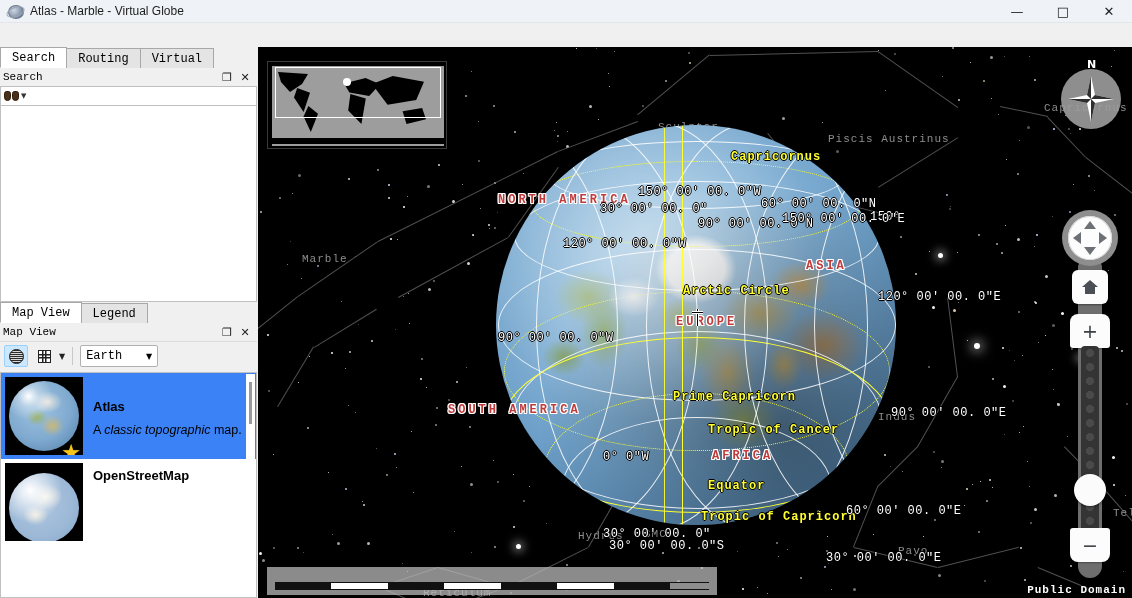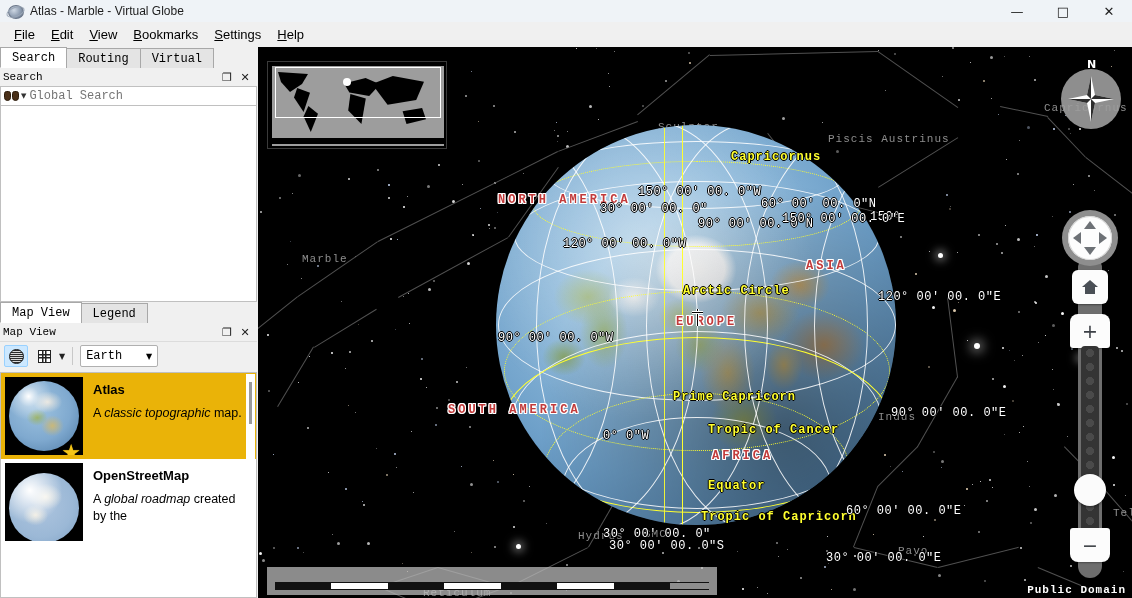--- a/index.html
+++ b/index.html
@@ -77,21 +77,21 @@
   .tb-arrow{font-size:8px;color:#222;font-family:"DejaVu Sans",sans-serif;margin-left:-1px;}
   .vsep{width:1px;height:18px;background:#c8c8c8;margin:0 3px;}
   .combo{height:22px;min-width:78px;background:#fff;border:1px solid #b0b0b0;border-radius:2px;
          display:flex;align-items:center;padding:0 5px;box-sizing:border-box;}
   .combo span{font-size:12px;font-family:"Liberation Mono","DejaVu Sans Mono",monospace;color:#000;}
   .combo .ca{margin-left:auto;font-size:8px;font-family:"DejaVu Sans",sans-serif;}
 
   .maplist{position:absolute;left:0;width:257px;background:#fff;border:1px solid #c0c0c0;
            box-sizing:border-box;overflow:hidden;}
   .mrow{display:flex;padding:4px 6px 4px 4px;box-sizing:border-box;align-items:flex-start;}
-  .mrow.sel{background:#eab308;}
+  .mrow.sel{background:#3b82f6;align-items:center;}
   .thumb{width:78px;height:78px;background:#000;flex:none;position:relative;overflow:hidden;}
   .thumb .sphere{position:absolute;left:4px;top:4px;width:70px;height:70px;border-radius:50%;}
   .thumb.atlas .sphere{background:
       radial-gradient(circle at 28% 22%,#ffffff 0%,rgba(255,255,255,.35) 14%,rgba(255,255,255,0) 32%),
       radial-gradient(ellipse 30% 22% at 55% 30%,#e9e6df 0%,rgba(233,230,223,0) 70%),
       radial-gradient(ellipse 20% 16% at 40% 52%,#9bb36a 0%,rgba(155,179,106,0) 75%),
       radial-gradient(ellipse 22% 20% at 62% 64%,#c9b87a 0%,rgba(201,184,122,0) 75%),
       radial-gradient(circle at 42% 38%,#9ec3e0 0%,#7fa9cf 55%,#4e7ba6 100%);}
   .thumb.osm .sphere{top:10px;background:
       radial-gradient(circle at 30% 25%,#ffffff 0%,rgba(255,255,255,0) 45%),
@@ -246,28 +246,20 @@
         <div class="ring"></div>
     </div>
     <div class="tb-title">Atlas - Marble - Virtual Globe</div>
     <div class="winbtns">
       <div class="winbtn">—</div>
       <div class="winbtn">□</div>
       <div class="winbtn close">✕</div>
     </div>
   </div>
 
-  <div class="menubar">
-    <div class="menu-item"><u>F</u>ile</div>
-    <div class="menu-item"><u>E</u>dit</div>
-    <div class="menu-item"><u>V</u>iew</div>
-    <div class="menu-item"><u>B</u>ookmarks</div>
-    <div class="menu-item"><u>S</u>ettings</div>
-    <div class="menu-item"><u>H</u>elp</div>
-  </div>
 
   <div class="leftpanel">
 
     <div class="tabrow">
       <div class="tab active">Search</div>
       <div class="tab">Routing</div>
       <div class="tab">Virtual</div>
     </div>
 
     <div class="dockhdr" style="top:21px">
@@ -277,21 +269,20 @@
         <div class="dockbtn">✕</div>
       </div>
     </div>
 
     <div class="searchrow" style="top:39px">
       <div class="binoc">
           <i class="l"></i>
           <i class="r"></i>
         </div>
       <div class="caret">▼</div>
-      <input class="searchinput" type="text" placeholder="Global Search" style="">
     </div>
 
     <div class="resultarea" style="top:59px;height:196px"></div>
 
     <div class="mapview-panel">
       <div class="tabrow">
         <div class="tab active">Map View</div>
         <div class="tab">Legend</div>
       </div>
 
@@ -330,23 +321,20 @@
               <span>A </span><em>classic topographic</em><span> map.</span>
             </div>
           </div>
         </div>
         <div class="mrow">
           <div class="thumb osm">
             <div class="sphere"></div>
           </div>
           <div class="mtext">
             <div class="mname">OpenStreetMap</div>
-            <div class="mdesc">
-              <span>A </span><em>global roadmap</em><span> created by the</span>
-            </div>
           </div>
         </div>
         <div class="lscroll">
             <div class="lthumb"></div>
           </div>
       </div>
     </div>
   </div>
 
   <div class="canvas">
@@ -739,21 +727,21 @@
         <div class="glabel coord" style="left:380px;top:138px">150°  00′  00. 0″W</div>
         <div class="glabel coord" style="left:342px;top:155px">30°  00′  00. 0″</div>
         <div class="glabel coord" style="left:503px;top:150px">60°  00′  00. 0″N</div>
         <div class="glabel coord" style="left:612px;top:163px">150°</div>
         <div class="glabel coord" style="left:305px;top:190px">120°  00′  00. 0″W</div>
         <div class="glabel coord" style="left:440px;top:170px">90°  00′  00. 0″N</div>
         <div class="glabel coord" style="left:524px;top:165px">150°  00′  00. 0″E</div>
         <div class="glabel coord" style="left:620px;top:243px">120°  00′  00. 0″E</div>
         <div class="glabel coord" style="left:240px;top:284px">90°  00′  00. 0″W</div>
         <div class="glabel coord" style="left:633px;top:359px">90°  00′  00. 0″E</div>
-        <div class="glabel coord" style="left:345px;top:382px">0°  0″W</div>
+        <div class="glabel coord" style="left:345px;top:403px">0°  0″W</div>
         <div class="glabel coord" style="left:588px;top:457px">60°  00′  00. 0″E</div>
         <div class="glabel coord" style="left:345px;top:480px">30°  00′  00. 0″</div>
         <div class="glabel coord" style="left:351px;top:492px">30°  00′  00. 0″S</div>
         <div class="glabel coord" style="left:568px;top:504px">30°  00′  00. 0″E</div>
       </div>
     <div class="cursor" style="left:434px;top:262px"></div>
 
     <div class="compass">
       <div class="disc"></div>
       <div class="n">N</div>

